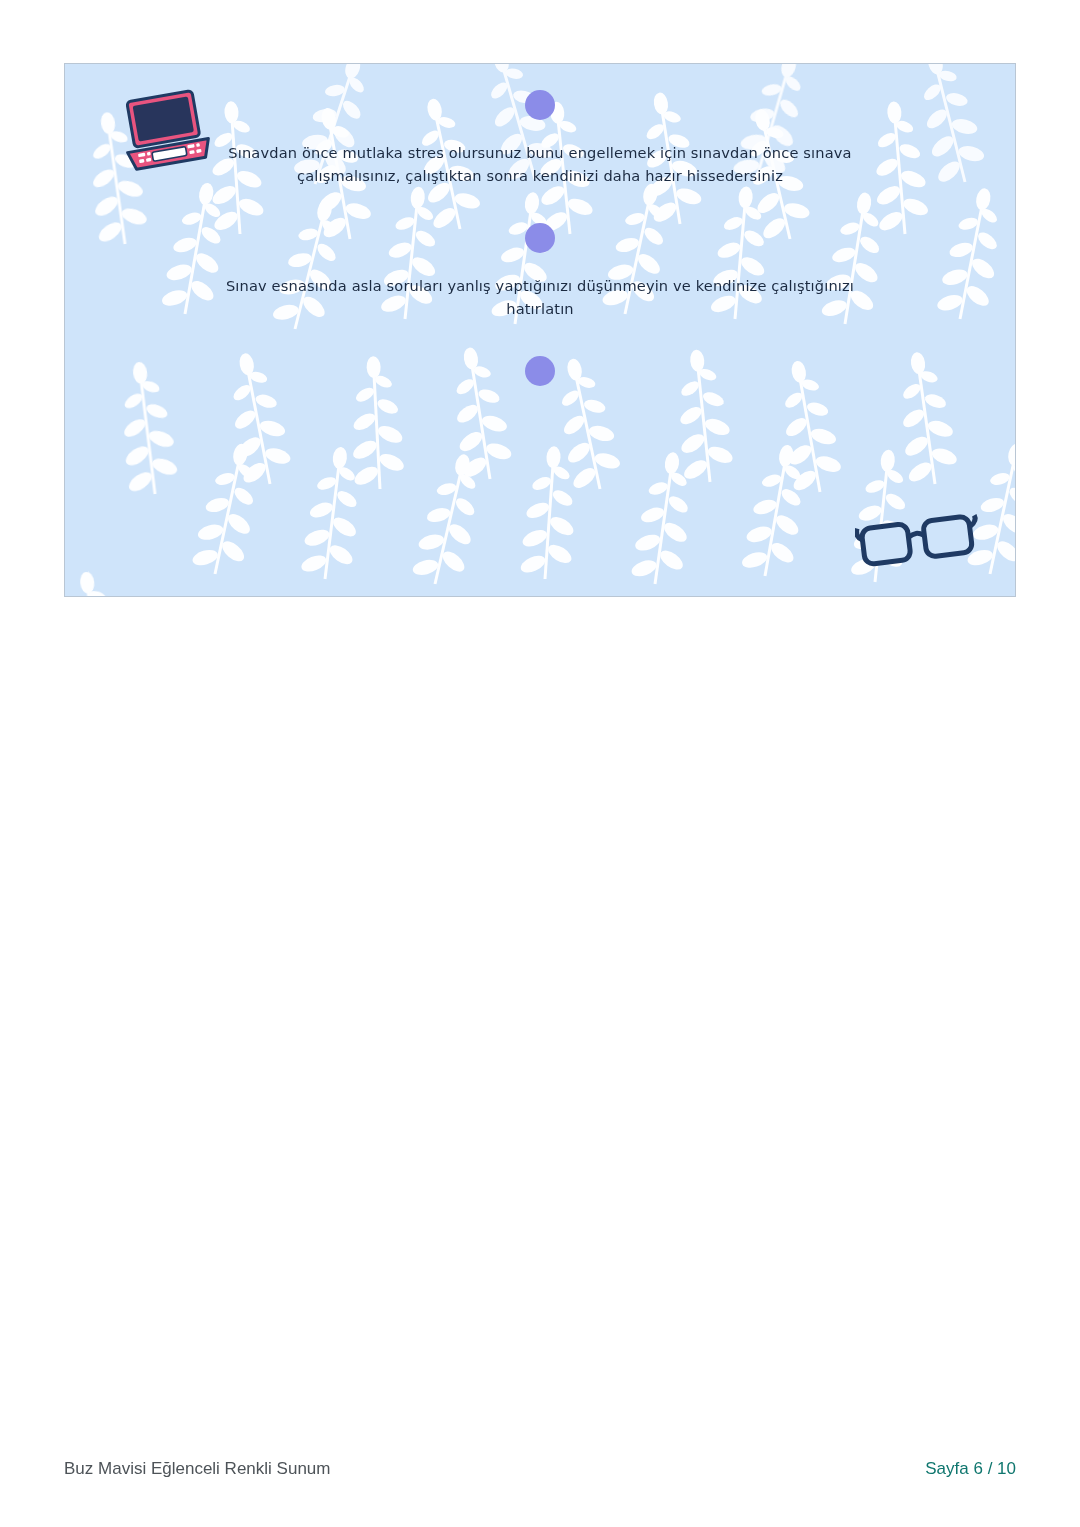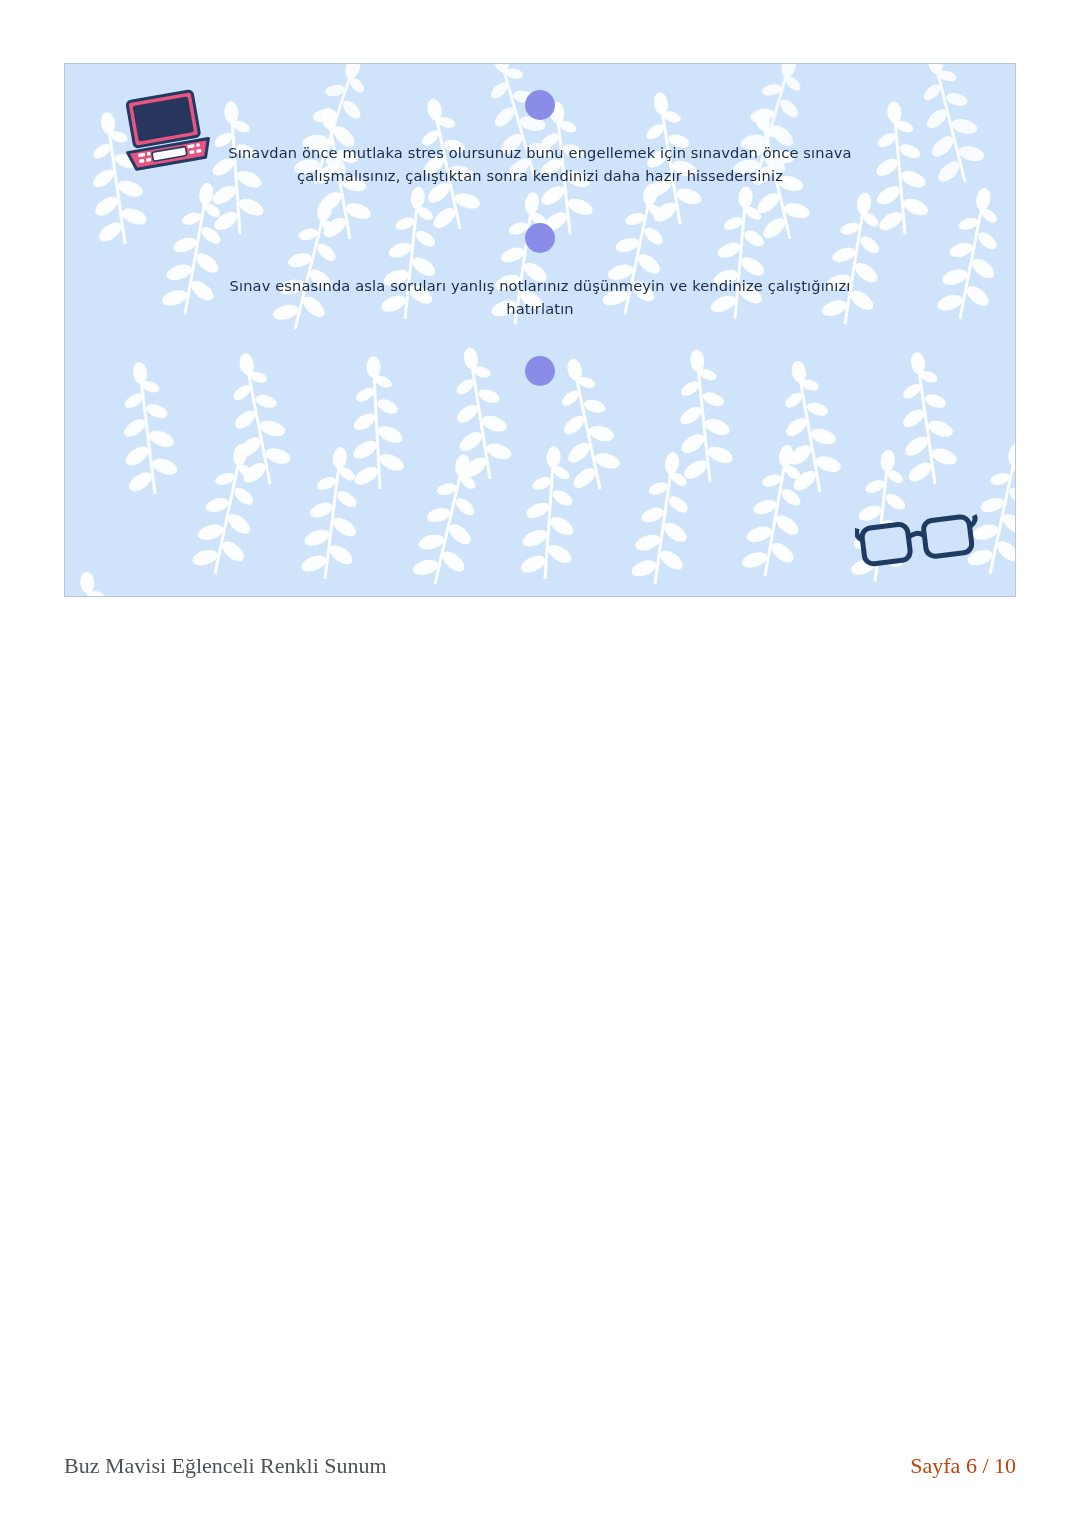--- a/index.html
+++ b/index.html
@@ -91,25 +91,25 @@
   
   .footer {
     position: absolute;
     left: 64px;
     right: 64px;
     bottom: 48px;
     display: flex;
     justify-content: space-between;
     align-items: baseline;
     color: #555c63;
-    font-size: 22px;
-    font-family: Liberation Serif, serif;
+    font-size: 17px;
+    font-family: Liberation Sans, sans-serif;
   }
   .footer .doc-title { color: #4d5358; }
-  .footer .page-num { color: #c2410c; }
+  .footer .page-num { color: #0f766e; }
 </style>
 </head>
 <body>
 
 <div class="slide">
 
   <div class="leaf-layer">
     <svg width="952" height="534" viewBox="0 0 952 534" xmlns="http://www.w3.org/2000/svg">
       <defs>
         <g id="sprig">
@@ -204,21 +204,21 @@
 
   <div class="content">
 
     <div class="bullet-block">
       <div class="dot d1"></div>
       <div class="para">Sınavdan önce mutlaka stres olursunuz bunu engellemek için sınavdan önce sınava çalışmalısınız, çalıştıktan sonra kendinizi daha hazır hissedersiniz</div>
     </div>
 
     <div class="bullet-block">
       <div class="dot d2"></div>
-      <div class="para">Sınav esnasında asla soruları yanlış notlarınız düşünmeyin ve kendinize çalıştığınızı hatırlatın</div>
+      <div class="para">Sınav esnasında asla soruları yanlış yaptığınızı düşünmeyin ve kendinize çalıştığınızı hatırlatın</div>
     </div>
 
     <div class="bullet-block">
       <div class="dot d3"></div>
     </div>
 
   </div>
 </div>
 
 <div class="footer">

